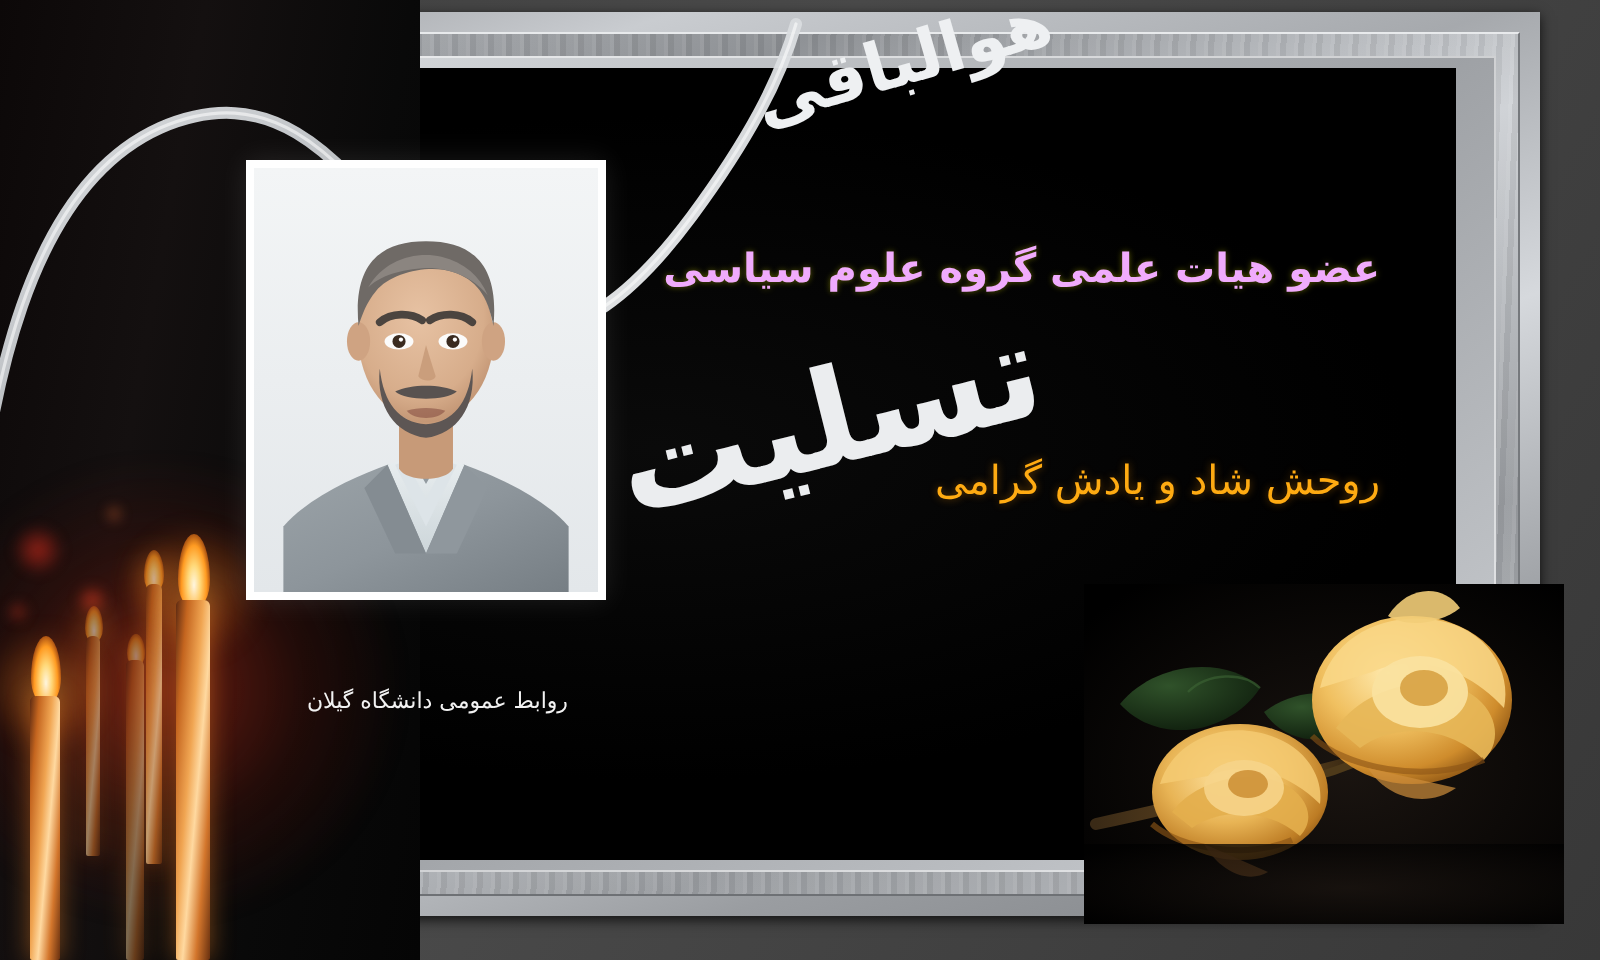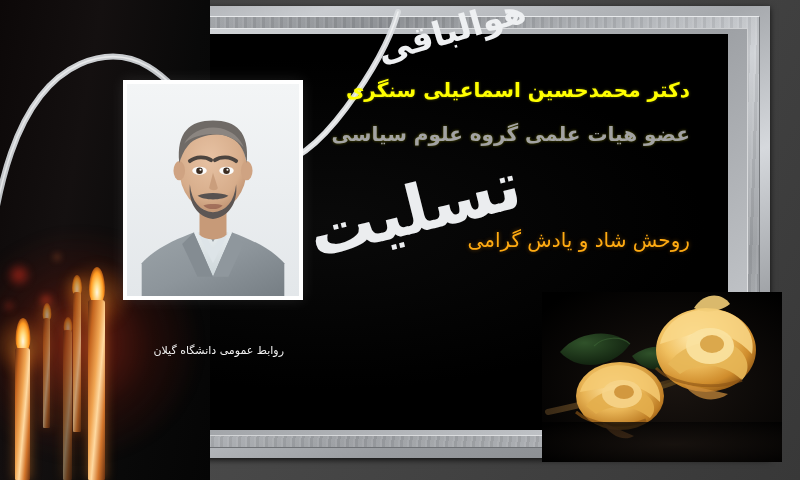--- a/index.html
+++ b/index.html
@@ -105,21 +105,21 @@
     color:#f2f4f6;opacity:.97;
   }
 
   
   .txt{position:absolute;direction:rtl;text-align:right;white-space:nowrap;}
   .line-name{
     right:110px;top:78px;color:#ffff00;font-size:20px;font-weight:700;
     text-shadow:0 0 3px rgba(255,255,0,.35);
   }
   .line-role{
-    right:110px;top:122px;color:#a3a3a3;font-size:20px;font-weight:700;
+    right:110px;top:122px;color:#f0abfc;font-size:20px;font-weight:700;
     text-shadow:0 0 3px rgba(255,255,0,.35);
   }
   .line-bless{
     right:110px;top:228px;color:#ffab12;font-size:20px;font-weight:400;
     text-shadow:0 0 4px rgba(255,150,0,.40);
   }
   .line-pr{
     right:516px;top:344px;color:#f2f2f2;font-size:11px;font-weight:400;
   }
 </style>
@@ -317,21 +317,20 @@
       <ellipse cx="4" cy="-4" rx="24" ry="18" fill="#fae2a0" opacity=".92"></ellipse>
       <ellipse cx="6" cy="-6" rx="12" ry="9" fill="#d39a38" opacity=".8"></ellipse>
       <path d="M-50 18 C -34 34 6 42 36 30" stroke="#8a5415" stroke-width="3" fill="none" opacity=".6"></path>
       <path d="M-22 34 C -12 50 8 54 22 44" fill="#cf8e3c" opacity=".7"></path>
       <path d="M-12 -42 C -2 -58 16 -58 24 -46 C 14 -38 -2 -36 -12 -42 Z" fill="#f2cd78" opacity=".9"></path>
     </g>
 
     <rect y="130" width="240" height="40" fill="url(#rosefade)" opacity=".75"></rect>
   </svg>
 
-  <div class="txt line-name">دکتر محمدحسین اسماعیلی سنگری</div>
 
   <div class="txt line-role">عضو هیات علمی گروه علوم سیاسی</div>
 
   <div class="txt line-bless">روحش شاد و یادش گرامی</div>
 
   <div class="txt line-pr">روابط عمومی دانشگاه گیلان</div>
 
 </div>
 
 </body></html>

